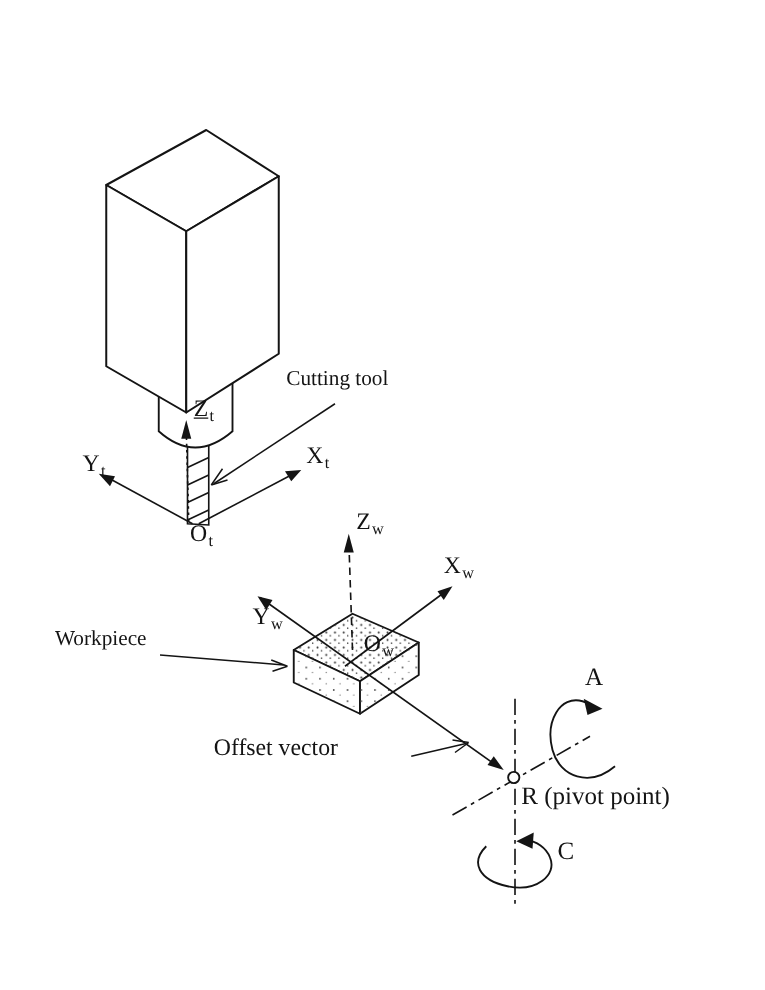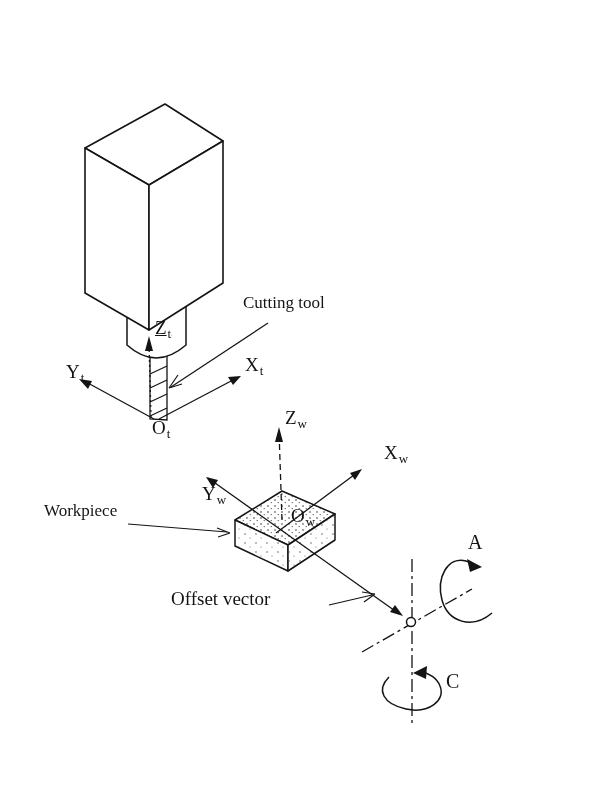--- a/index.html
+++ b/index.html
@@ -133,41 +133,42 @@
       <path d="M492,613 C472,630 448,622 442,600 C436,577 448,556 466,561 L472,563" fill="none" stroke="#141414" stroke-width="1.5"></path>
       <polygon points="482,567 467,559 470,572" fill="#141414"></polygon>
     </g>
 
     <g>
       <path d="M389,677 C376,690 383,704 406,709 C429,714 446,700 440,686 C437,678 429,673 421,672" fill="none" stroke="#141414" stroke-width="1.5"></path>
       <polygon points="413,673 427,666 426,679" fill="#141414"></polygon>
     </g>
   </svg>
 
-  <span class="lbl cap" style="left:243px;top:294px;">Cutting tool</span>
+  <span class="lbl cap" style="left:229px;top:294px;">Cutting tool</span>
 
   <span class="lbl ax" style="left:155px;top:318px;text-decoration:underline;"><span>Z</span><span class="sb">t</span></span>
 
   <span class="lbl ax" style="left:66px;top:349px;margin-top:13px;"><span>Y</span><span class="sb">t</span></span>
 
   <span class="lbl ax" style="left:245px;top:355px;"><span>X</span><span class="sb">t</span></span>
 
   <span class="lbl ax" style="left:152px;top:418px;"><span>O</span><span class="sb">t</span></span>
 
   <span class="lbl ax" style="left:285px;top:408px;text-align:center;"><span>Z</span><span class="sb">w</span></span>
 
   <span class="lbl ax" style="left:202px;top:449px;margin-top:35px;"><span>Y</span><span class="sb">w</span></span>
 
-  <span class="lbl ax" style="left:384px;top:443px;"><span>X</span><span class="sb">w</span></span>
+  <span class="lbl ax" style="left:355px;top:443px;"><span>X</span><span class="sb">w</span></span>
 
   <span class="lbl ax" style="left:291px;top:506px;"><span>O</span><span class="sb">w</span></span>
 
   <span class="lbl cap" style="left:44px;top:502px;">Workpiece</span>
 
   <span class="lbl" style="left:171px;top:589px;font-size:19px;">Offset vector</span>
 
 
+  <span class="lbl" style="left:417px;top:627px;font-size:20px;">R (pivot point)</span>
 
   <span class="lbl big" style="left:468px;top:532px;">A</span>
 
   <span class="lbl big" style="left:446px;top:671px;">C</span>
 
 </div>
 
 </body></html>

